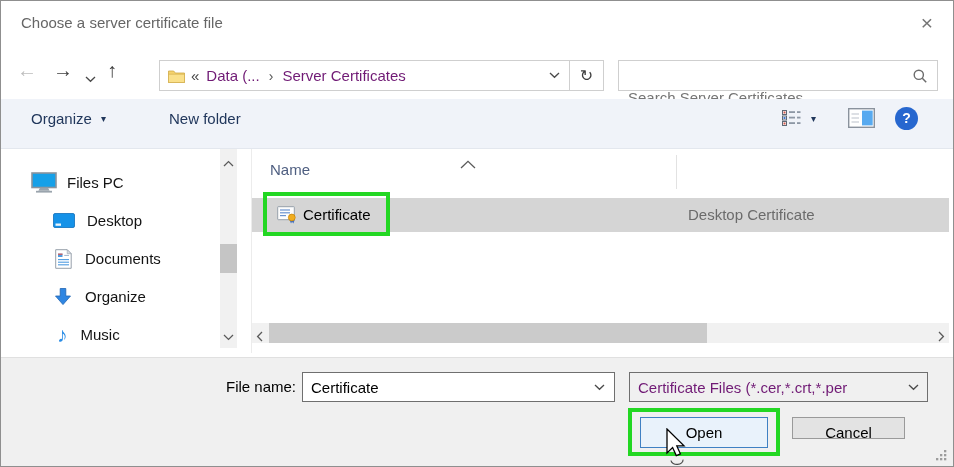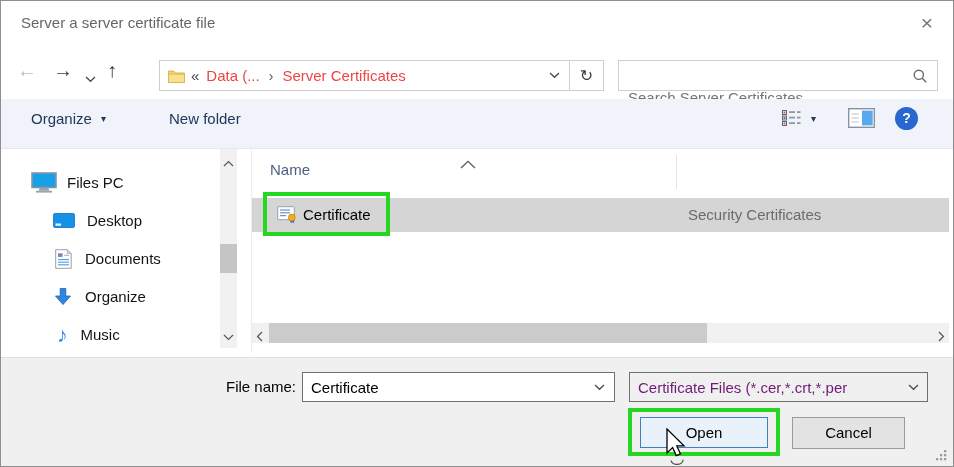--- a/index.html
+++ b/index.html
@@ -13,21 +13,21 @@
   #close{left:906px;top:6px;width:40px;height:32px;line-height:32px;text-align:center;color:#757575;font-size:21px;cursor:default;}
 
   
   .navarrow{top:58px;font-size:20px;}
   #back{left:16px;color:#bdbdbd;}
   #fwd{left:52px;color:#3d3d3d;}
   #histchev{left:84px;top:68px;}
   #upbtn{left:106px;color:#3d3d3d;}
   #addrbar{left:158px;top:59px;width:411px;height:31px;border:1px solid #cfcfcf;background:#fff;display:flex;align-items:center;}
   #addrbar .guill{color:#444;margin:0 7px 0 6px;}
-  #addrbar .crumb{color:#ef4444;text-align:center;}
+  #addrbar .crumb{color:#701a75;text-align:center;}
   #addrbar .sep{color:#555;margin:0 9px;font-size:14px;}
   #addrchev{margin-left:auto;margin-right:9px;display:flex;}
   #refresh{left:568px;top:59px;width:35px;height:31px;border:1px solid #cfcfcf;text-align:center;line-height:29px;color:#3d3d3d;font-size:16px;}
   #searchbox{left:617px;top:59px;width:320px;height:31px;border:1px solid #cfcfcf;background:#fff;display:flex;align-items:center;}
   #searchinput{flex:1;border:none;outline:none;background:transparent;padding:0 0 0 9px;
     font:15px "Liberation Sans",sans-serif;color:#8c8c8c;margin-top:43px;}
   #searchbox svg{margin-right:9px;flex:0 0 auto;}
 
   
   #toolbar{left:0;top:98px;width:952px;height:50px;background:#f0f3f9;border-bottom:1px solid #e3e7ee;}
@@ -81,31 +81,31 @@
   #fncombo{position:absolute;left:301px;top:14px;width:313px;height:30px;background:#fff;border:1px solid #6f6f6f;display:flex;align-items:center;}
   #fninput{flex:1;border:none;outline:none;background:transparent;padding:0 0 0 8px;
     font:15px "Liberation Sans",sans-serif;color:#000;min-width:0;}
   #fncombo svg{margin-right:9px;flex:0 0 auto;}
   #ftselect{position:absolute;left:628px;top:14px;width:299px;height:30px;background:#f0f0f0;border:1px solid #6f6f6f;display:flex;align-items:center;}
   #ftvalue{flex:1;padding-left:8px;white-space:nowrap;overflow:hidden;color:#701a75;}
   #ftselect svg{margin-right:8px;flex:0 0 auto;}
   #greenopen{position:absolute;left:627px;top:50px;width:152px;height:48px;border:4px solid #23d723;z-index:5;}
   #openbtn{position:absolute;left:639px;top:59px;width:128px;height:31px;background:#e9f2fb;border:1px solid #3f80c3;
     text-align:center;line-height:29px;color:#000;}
-  #cancelbtn{position:absolute;left:791px;top:59px;width:113px;height:32px;background:#e3e3e3;border:1px solid #9a9a9a;
+  #cancelbtn{position:absolute;left:791px;top:59px;width:113px;height:22px;background:#e3e3e3;border:1px solid #9a9a9a;
     text-align:center;line-height:29px;color:#000;}
   #grip{position:absolute;right:5px;bottom:5px;}
   #cursor{position:absolute;left:664px;top:70px;z-index:9;}
 </style>
 </head>
 <body>
 
 <div id="dialog">
 
-  <div class="abs" id="title">Server a server certificate file</div>
+  <div class="abs" id="title">Choose a server certificate file</div>
   <div class="abs" id="close">×</div>
 
   <div class="abs navarrow" id="back">←</div>
   <div class="abs navarrow" id="fwd">→</div>
   <div class="abs" id="histchev">
     <svg width="11" height="7" viewBox="0 0 11 7">
         <polyline points="1,1 5.5,5.3 10,1" fill="none" stroke="#4a4a4a" stroke-width="1.3"></polyline>
       </svg>
   </div>
   <div class="abs navarrow" id="upbtn">↑</div>
@@ -244,21 +244,21 @@
       <svg width="20" height="18" viewBox="0 0 20 18">
         <rect x="0.7" y="0.7" width="16.6" height="13" rx="0.5" fill="#fdfdfd" stroke="#97a0ab"></rect>
         <line x1="3" y1="4" x2="13" y2="4" stroke="#6b93cf" stroke-width="1.2"></line>
         <line x1="3" y1="6.8" x2="13" y2="6.8" stroke="#6b93cf" stroke-width="1.2"></line>
         <line x1="3" y1="9.6" x2="9" y2="9.6" stroke="#6b93cf" stroke-width="1.2"></line>
         <polygon points="12.2,13 14,17.5 15,15.8 16.4,17.5 18,13" fill="#3f6fc4"></polygon>
         <circle cx="14.8" cy="11.5" r="3.4" fill="#f0ad1f" stroke="#c8860d" stroke-width="0.8"></circle>
       </svg>
     </span>
     <span id="rowname">Certificate</span>
-    <span id="rowtype">Security Certificates</span>
+    <span id="rowtype">Desktop Certificate</span>
   </div>
   <div class="abs" id="greencert"></div>
 
   <div class="abs" id="hscroll">
     <span id="hleft">
       <svg width="7" height="11" viewBox="0 0 7 11">
           <polyline points="6,1 1.6,5.5 6,10" fill="none" stroke="#5a5a5a" stroke-width="1.3"></polyline>
         </svg>
     </span>
     <div id="hthumb"></div>

